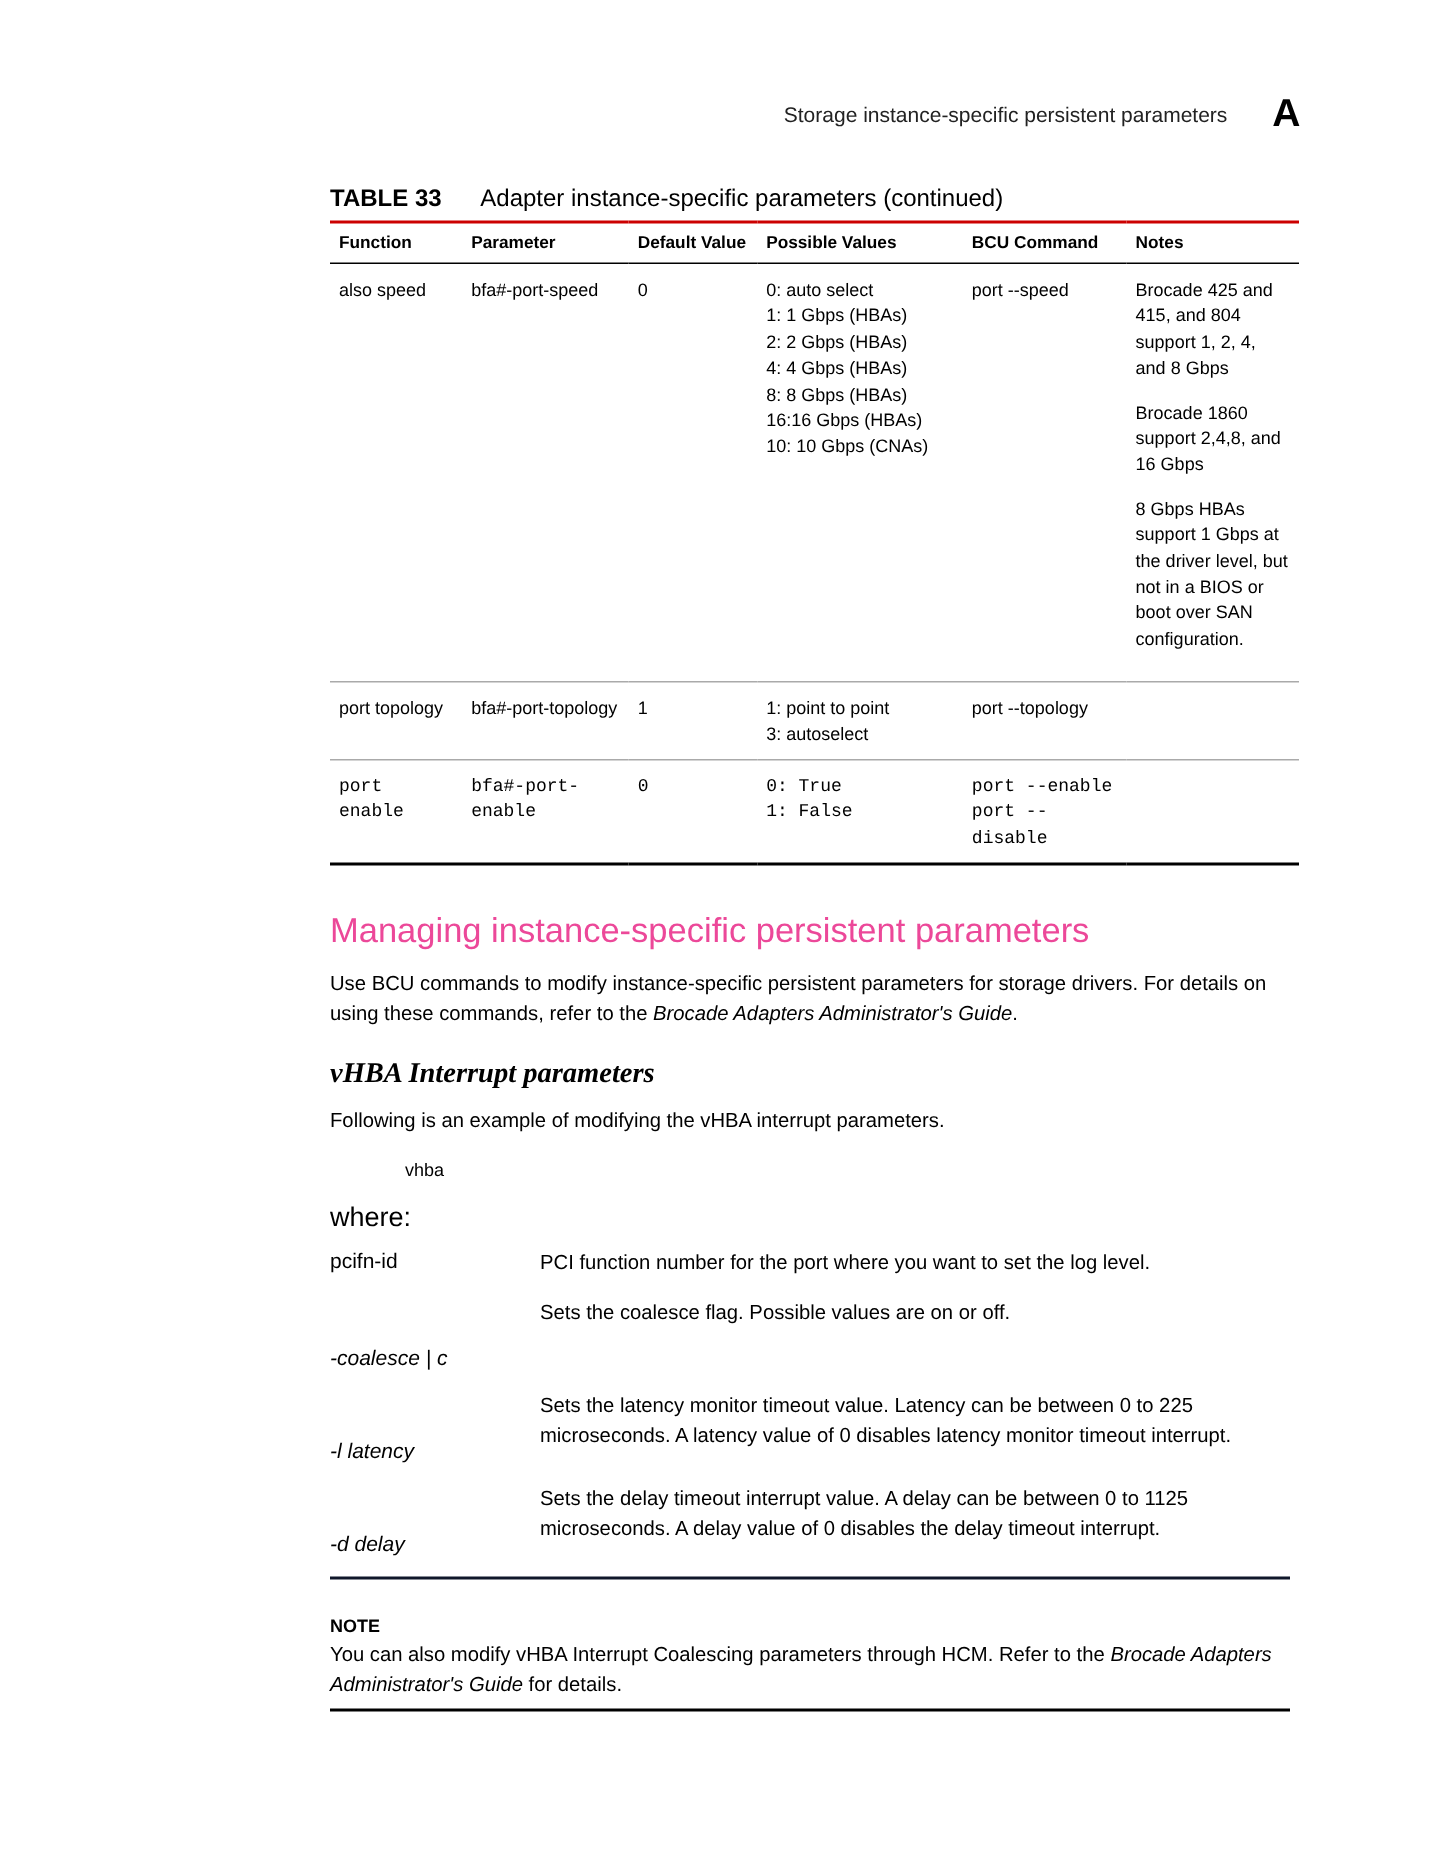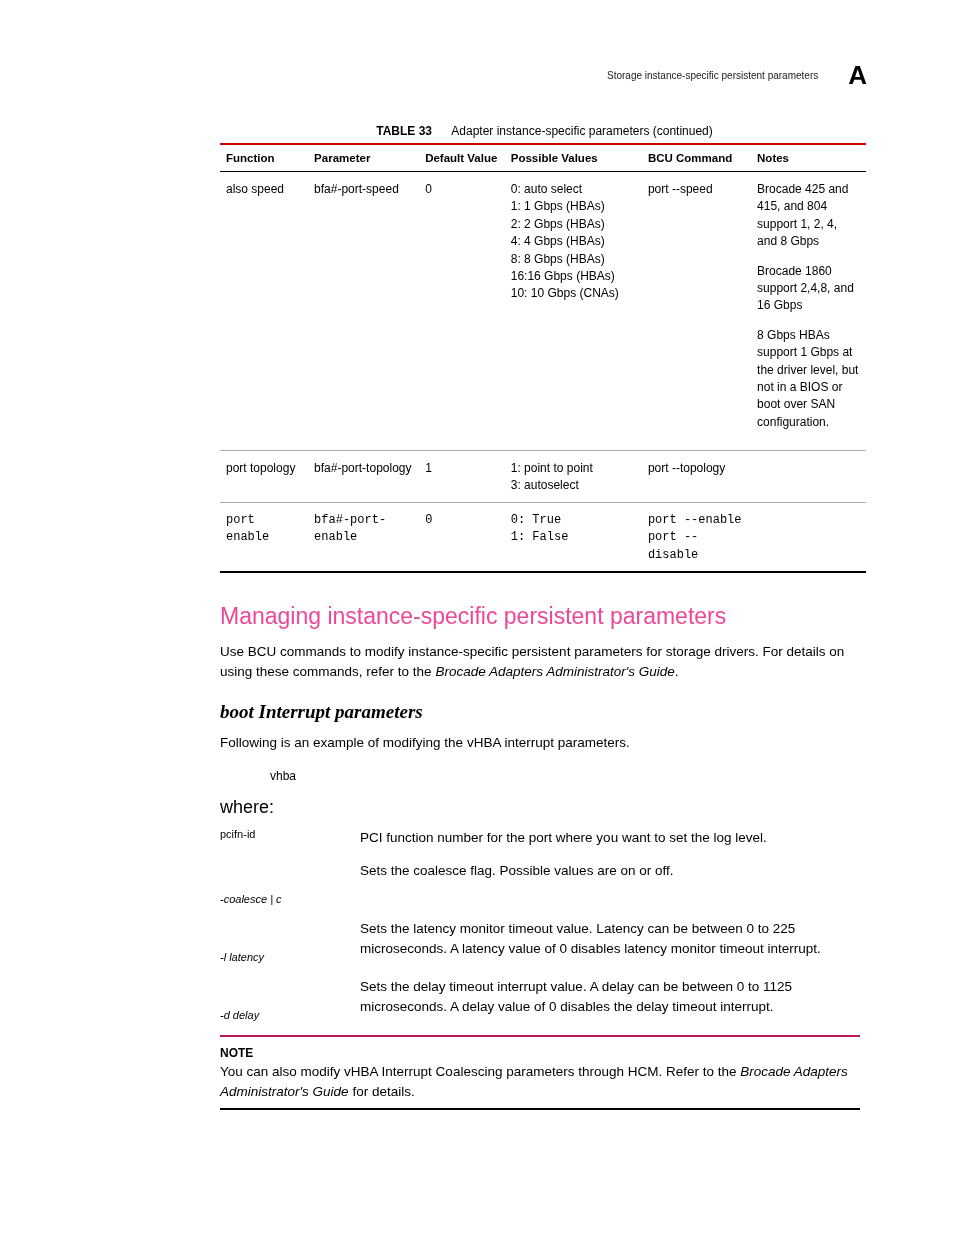--- a/index.html
+++ b/index.html
@@ -19,32 +19,31 @@
   }
   .runhead {
     display: flex;
     justify-content: flex-end;
     align-items: center;
     gap: 30px;
     margin-left: 120px;
     margin-bottom: 33px;
   }
   .runhead-title {
-    font-size: 10px;
+    font-size: 14px;
     color: #222;
   }
   .runhead-letter {
     font-size: 26px;
     font-weight: bold;
     margin-right: 2px;
   }
   .table-caption {
-    font-size: 12px;
+    font-size: 16px;
     margin: 0 0 5px 120px;
-    text-align: center;
   }
   .table-caption .tcap-label { font-weight: bold; }
   .data-table {
     margin-left: 120px;
     width: 646px;
     border-collapse: collapse;
     border-top: 2px solid #c00;
     font-size: 12px;
   }
   .data-table th {
@@ -102,34 +101,34 @@
     font-size: 18px;
   }
   .defs {
     margin: 0 0 14px 120px;
     width: 640px;
   }
   .def-row { display: flex; margin-bottom: 14px; }
   .def-term {
     width: 140px;
     flex-shrink: 0;
-    font-size: 11px;
+    font-size: 14px;
   }
   .def-term.italic { font-style: italic; margin-top: 32px; }
   .def-desc {
     font-size: 13.5px;
     line-height: 1.45;
     flex: 1;
   }
   .note-box {
     margin: 4px 0 0 120px;
     width: 640px;
-    border-top: 2px solid #be185d;
+    border-top: 2px solid #0f172a;
     border-bottom: 2px solid #000;
-    padding: 9px 0 7px 0;
+    padding: 24px 0 7px 0;
   }
   .note-hd {
     font-weight: bold;
     font-size: 12px;
     margin-bottom: 2px;
   }
   .note-body {
     font-size: 13.5px;
     line-height: 1.45;
   }
@@ -193,21 +192,21 @@
       </tr>
     </tbody>
   </table>
 
   <h2 class="h2">Managing instance-specific persistent parameters</h2>
 
   <p class="body-para">
     <span>Use BCU commands to modify instance-specific persistent parameters for storage drivers. For details on using these commands, refer to the </span><em>Brocade Adapters Administrator's Guide</em><span>.</span>
   </p>
 
-  <h3 class="h3">boot Interrupt parameters</h3>
+  <h3 class="h3">vHBA Interrupt parameters</h3>
 
   <p class="body-para">Following is an example of modifying the vHBA interrupt parameters.</p>
 
   <div class="code-line">vhba</div>
 
   <p class="where-line">where:</p>
 
   <div class="defs">
     <div class="def-row">
       <div class="def-term">pcifn-id</div>

